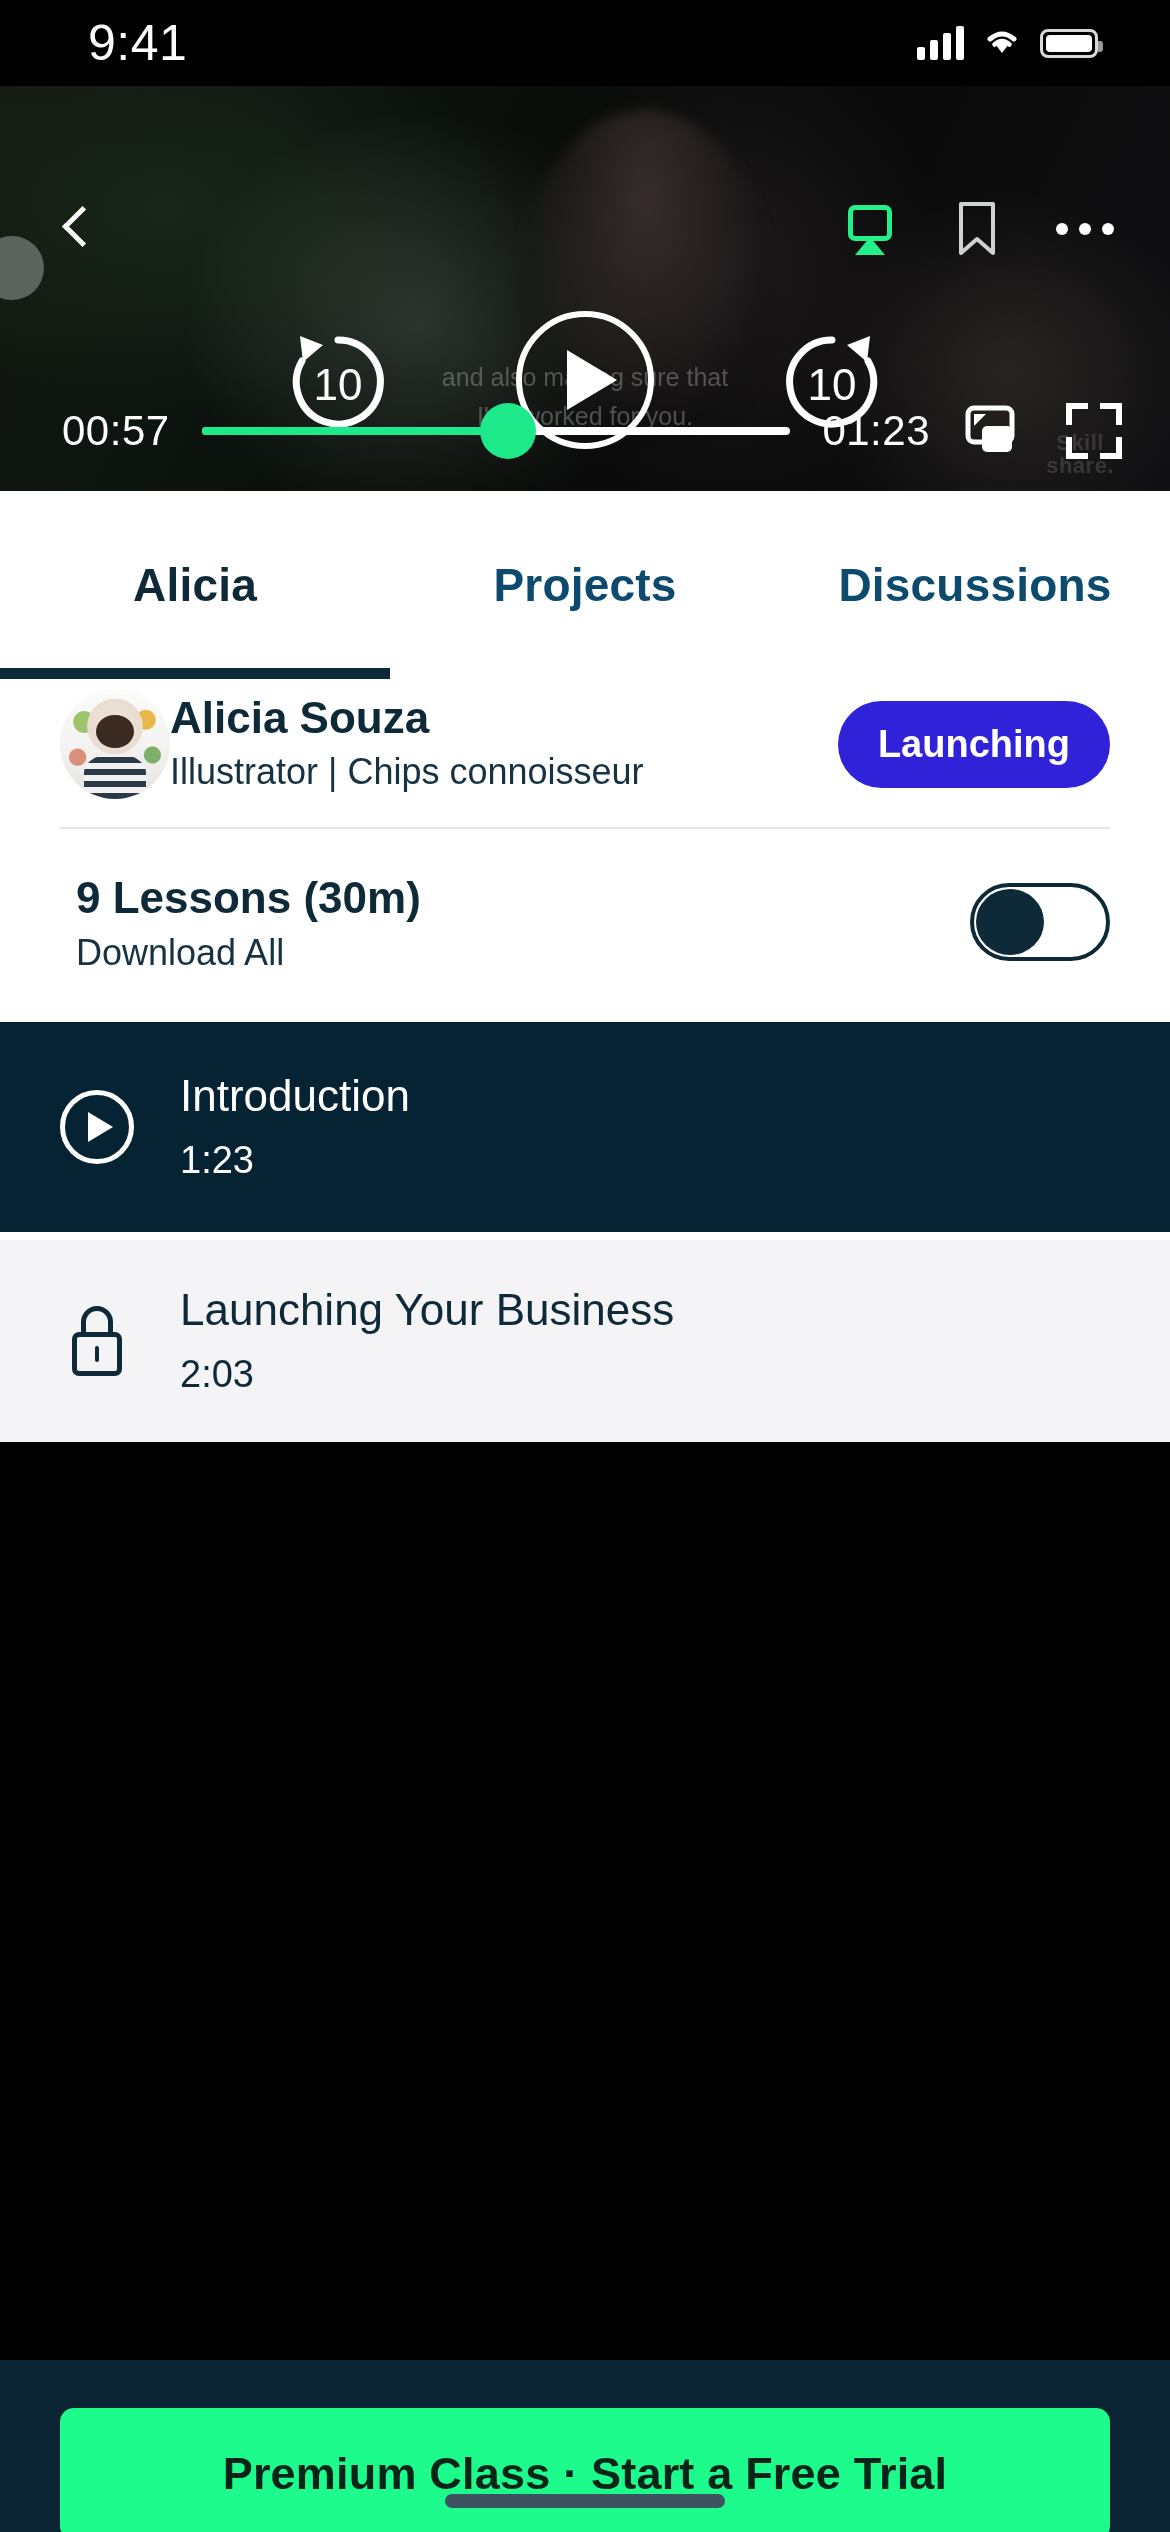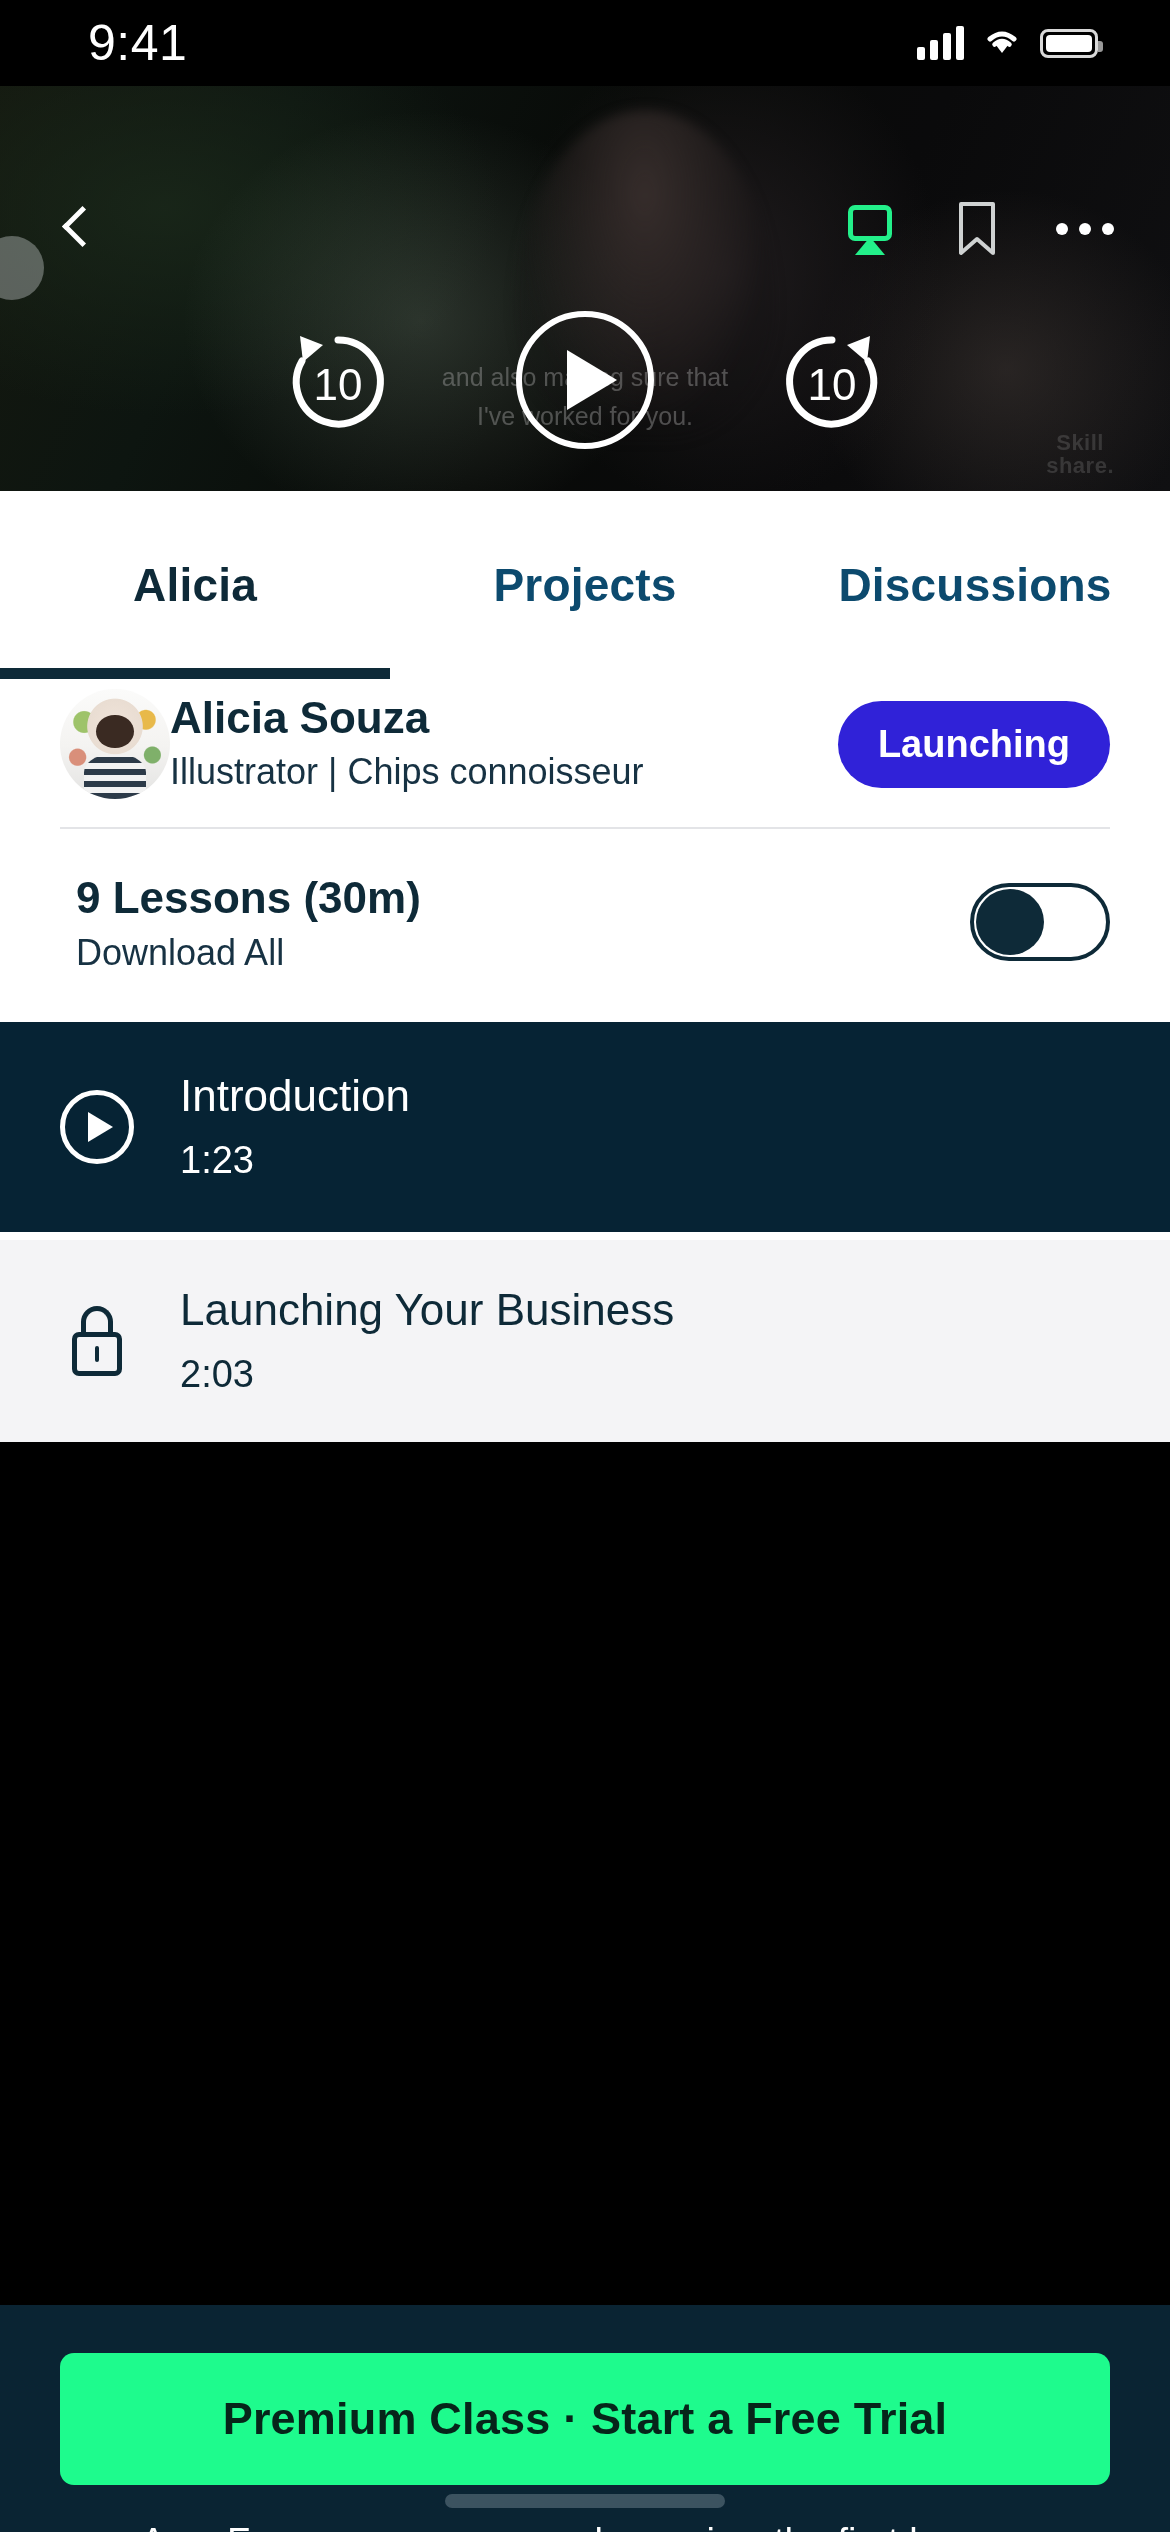--- a/index.html
+++ b/index.html
@@ -239,21 +239,21 @@
     width:4px; height:16px; background:#0e2a38; border-radius:2px;
   }
   .l-meta{ flex:1; min-width:0; }
   .l-title{ font-size:44px; line-height:1.25; }
   .l-dur{ font-size:38px; line-height:1.35; margin-top:12px; }
   .lesson.active .l-title, .lesson.active .l-dur{ color:#fff; }
   .lesson.locked .l-title, .lesson.locked .l-dur{ color:#0e2a38; }
 
   
   .cta-bar{
-    position:absolute; left:0; right:0; bottom:0; height:227px;
+    position:absolute; left:0; right:0; bottom:0; height:172px;
     background:#0a2433; padding:48px 60px 0;
   }
   .cta-btn{
     display:block; width:100%; height:132px; background:#1efb8d;
     color:#06251a; font-size:45px; font-weight:700; border:none;
     border-radius:14px; cursor:pointer; letter-spacing:.2px;
     font-family:"Liberation Sans", sans-serif;
   }
   .cta-note{
     text-align:center; color:#fff; font-size:38px; margin-top:36px;
@@ -337,20 +337,42 @@
     </div>
     <div class="skip">
       <svg viewBox="0 0 124 124">
           <path d="M62 22 A42 42 0 1 0 98 43" fill="none" stroke="#fff" stroke-width="7" stroke-linecap="round"></path>
           <path d="M100 18 L77 27 L97 44 Z" fill="#fff"></path>
         </svg>
       <span>10</span>
     </div>
   </div>
 
+  <div class="progress-row">
+    <span class="t-cur">00:57</span>
+    <div class="track-wrap">
+      <div class="track"></div>
+      <div class="track-fill"></div>
+      <div class="thumb"></div>
+    </div>
+    <span class="t-dur">01:23</span>
+    <div class="pip">
+      <svg width="60" height="54" viewBox="0 0 60 54">
+          <rect x="8" y="4" width="44" height="34" rx="6" fill="none" stroke="#fff" stroke-width="5"></rect>
+          <rect x="22" y="22" width="30" height="26" rx="5" fill="#fff"></rect>
+          <path d="M14 10 L26 10 L14 22 Z" fill="#fff"></path>
+        </svg>
+    </div>
+    <div class="fs">
+        <i></i>
+        <i></i>
+        <i></i>
+        <i></i>
+      </div>
+  </div>
 </div>
 
 <div class="tabs">
   <div class="tab">Alicia</div>
   <div class="tab inactive">Projects</div>
   <div class="tab inactive">Discussions</div>
   <div class="tab-underline"></div>
 </div>
 
 <div class="sheet">

